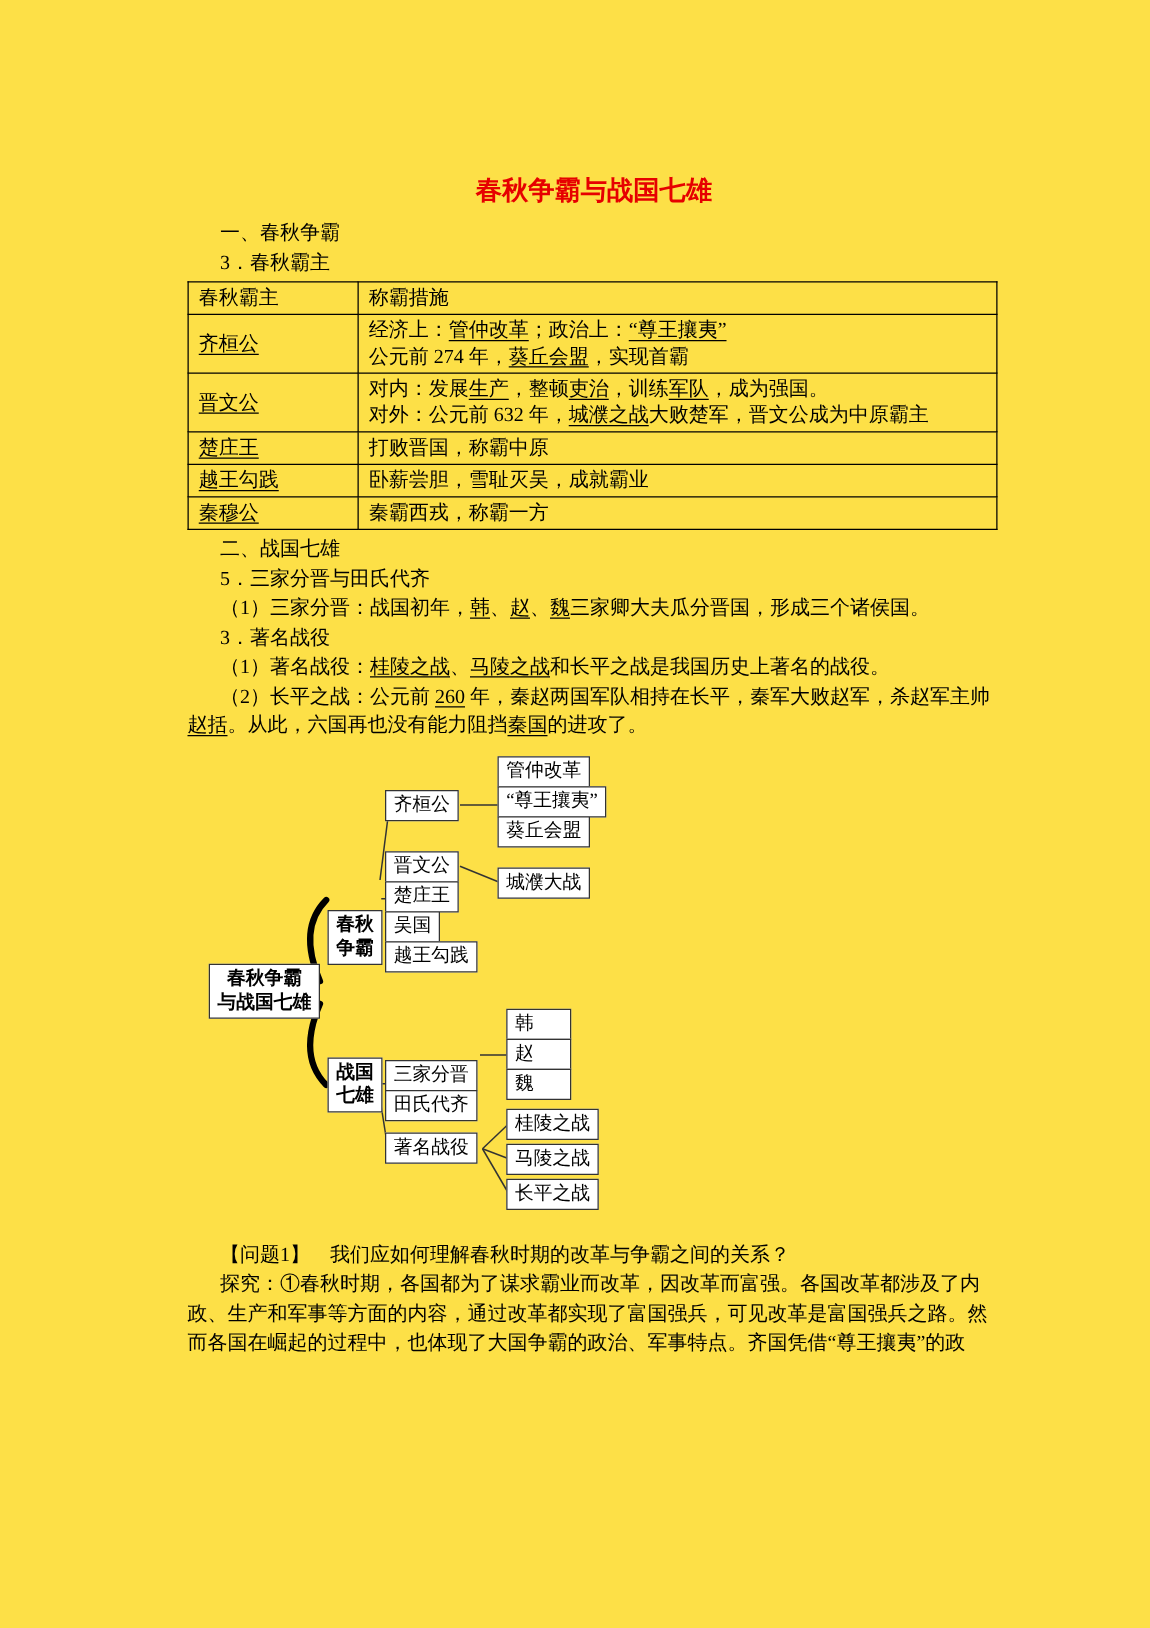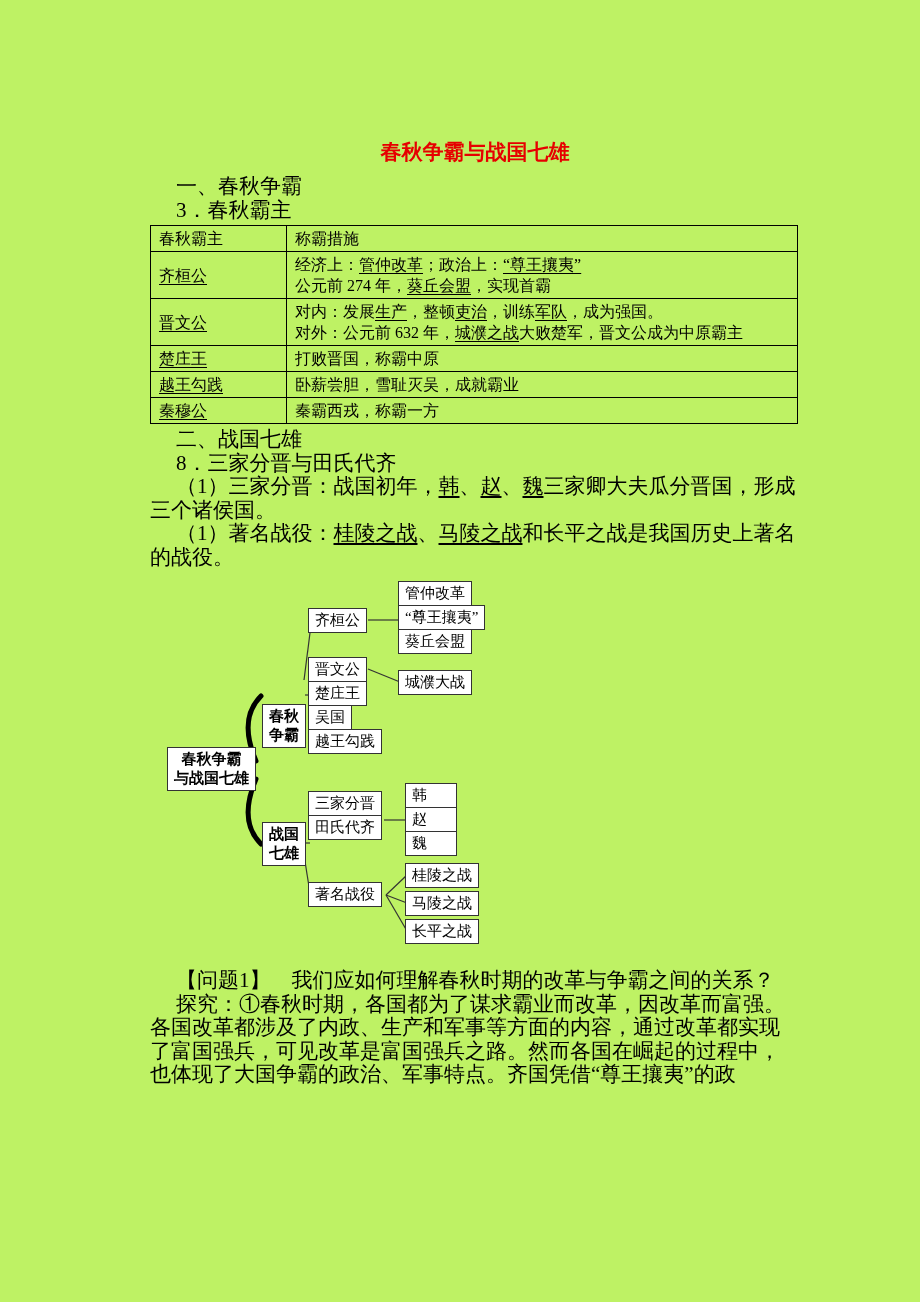--- a/index.html
+++ b/index.html
@@ -2,24 +2,24 @@
 <html><head>
 <meta charset="utf-8">
 <style>
   * { margin:0; padding:0; box-sizing:border-box; }
   html,body { background:#ffffff; }
   body {
     width:920px; height:1302px;
     font-family:"Liberation Serif","DejaVu Serif",serif;
     color:#000;
   }
-  .page { position:relative; width:920px; height:1302px; overflow:hidden; background:#bef264; }
+  .page { position:relative; width:920px; height:1302px; overflow:hidden; background:#fde047; }
   .content { position:absolute; left:150px; top:138px; width:650px; }
   .title { font-size:21px; font-weight:bold; color:#e60000; text-align:center; margin-bottom:9px; }
-  .para { font-size:21px; line-height:23.5px; }
+  .para { font-size:16px; line-height:23.5px; }
   .ind { text-indent:26px; }
   .u { text-decoration:underline; text-underline-offset:3px; }
   .b { font-weight:normal; }
 
   table.hegemon { border-collapse:collapse; width:648px; margin:3px 0 4px 0; table-layout:fixed; }
   table.hegemon td {
     border:1px solid #000; font-size:16px; line-height:21px;
     padding:2px 8px; text-align:left; vertical-align:middle; overflow:hidden;
   }
 
@@ -89,23 +89,25 @@
         <tr>
           <td><span class="u">秦穆公</span></td>
           <td>
             <div><span>秦霸西戎，称霸一方</span></div>
           </td>
         </tr>
       </tbody>
     </table>
 
     <p class="para ind"><span>二、战国七雄</span></p>
-    <p class="para ind"><span>8．三家分晋与田氏代齐</span></p>
+    <p class="para ind"><span>5．三家分晋与田氏代齐</span></p>
     <p class="para ind"><span>（1）三家分晋：战国初年，</span><span class="u">韩</span><span>、</span><span class="u">赵</span><span>、</span><span class="u">魏</span><span>三家卿大夫瓜分晋国，形成三个诸侯国。</span></p>
+    <p class="para ind"><span>3．著名战役</span></p>
     <p class="para ind"><span>（1）著名战役：</span><span class="u">桂陵之战</span><span>、</span><span class="u">马陵之战</span><span>和长平之战是我国历史上著名的战役。</span></p>
+    <p class="para ind"><span>（2）长平之战：公元前 </span><span class="u">260</span><span> 年，秦赵两国军队相持在长平，秦军大败赵军，杀赵军主帅</span><span class="u">赵括</span><span>。从此，六国再也没有能力阻挡</span><span class="u">秦国</span><span>的进攻了。</span></p>
 
     <div class="diagram">
       <svg class="wires" viewBox="0 0 650 380">
         <path class="brace" d="M106,186 Q88,144 111,121"></path>
         <path class="brace" d="M106,204 Q88,246 111,269"></path>
         <line x1="154" y1="105" x2="161" y2="50"></line>
         <line x1="155" y1="120" x2="160" y2="120"></line>
         <line x1="218" y1="45" x2="250" y2="45"></line>
         <line x1="218" y1="94" x2="250" y2="107"></line>
         <line x1="154" y1="268" x2="160" y2="268"></line>
@@ -141,21 +143,21 @@
 
       <div class="stack" style="left:158px; top:82px;">
         <div class="cell">晋文公</div>
         <div class="cell">楚庄王</div>
         <div class="cell">吴国</div>
         <div class="cell">越王勾践</div>
       </div>
 
       <div class="node" style="left:248px; top:95px;">城濮大战</div>
 
-      <div class="stack" style="left:158px; top:216px;">
+      <div class="stack" style="left:158px; top:249px;">
         <div class="cell">三家分晋</div>
         <div class="cell">田氏代齐</div>
       </div>
 
       <div class="stack" style="left:255px; top:208px;">
         <div class="cell wide">韩</div>
         <div class="cell wide">赵</div>
         <div class="cell wide">魏</div>
       </div>
 

